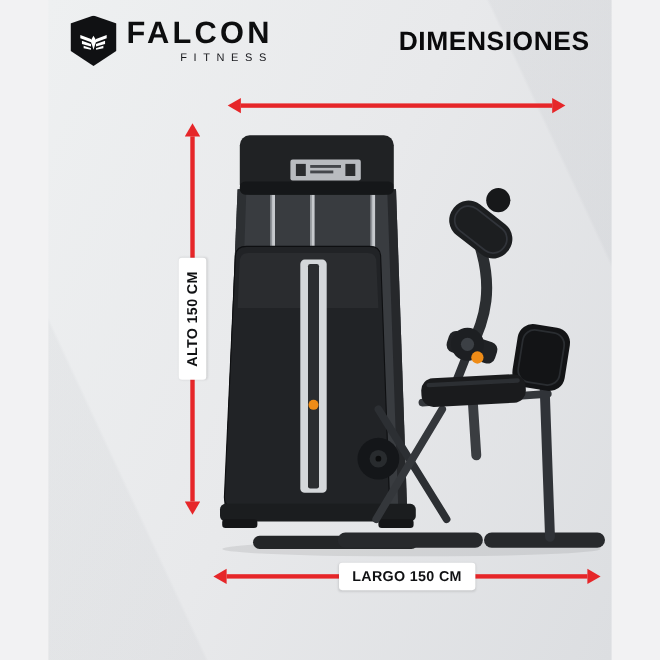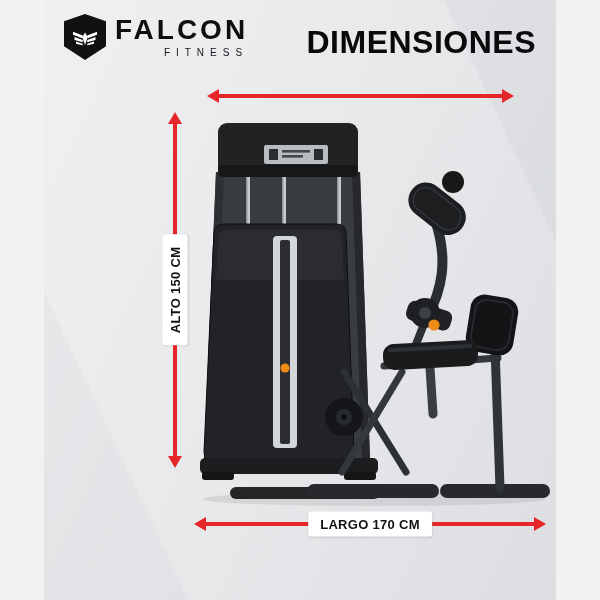--- a/index.html
+++ b/index.html
@@ -14,21 +14,21 @@
   
   .logo{position:absolute;left:20px;top:14px;display:flex;align-items:center;gap:9px;}
   .shield{
     width:42px;height:46px;background:#101113;
     clip-path:polygon(50% 0,100% 16%,100% 70%,50% 100%,0 70%,0 16%);
     display:flex;align-items:center;justify-content:center;flex:0 0 auto;
   }
   .logo-text{display:flex;flex-direction:column;line-height:1;}
   .brand-name{font-size:28px;font-weight:900;letter-spacing:3px;color:#0d0e0f;}
   .brand-tagline{font-size:10px;font-weight:400;letter-spacing:6px;color:#15161a;margin-top:4px;text-align:right;}
-  .page-title{position:absolute;right:20px;top:24px;font-size:32px;font-weight:900;letter-spacing:0.5px;color:#0a0a0c;}
+  .page-title{position:absolute;right:20px;top:24px;font-size:24px;font-weight:900;letter-spacing:0.5px;color:#0a0a0c;}
   
   .dim-h{position:absolute;display:flex;align-items:center;height:14px;}
   .dim-v{position:absolute;display:flex;flex-direction:column;align-items:center;width:14px;}
   .dim-line-h{flex:1;height:4px;background:#e62629;}
   .dim-line-v{flex:1;width:4px;background:#e62629;}
   .arr{width:0;height:0;flex:0 0 auto;}
   .arr-left{border-top:7px solid transparent;border-bottom:7px solid transparent;border-right:12px solid #e62629;}
   .arr-right{border-top:7px solid transparent;border-bottom:7px solid transparent;border-left:12px solid #e62629;}
   .arr-up{border-left:7px solid transparent;border-right:7px solid transparent;border-bottom:12px solid #e62629;}
   .arr-down{border-left:7px solid transparent;border-right:7px solid transparent;border-top:12px solid #e62629;}
@@ -79,21 +79,21 @@
     <div class="dim-line-v"></div>
     <div class="arr arr-down"></div>
   </div>
   <div class="dim-label vert" style="left:131px;top:290px;">ALTO 150 CM</div>
 
   <div class="dim-h" style="left:150px;top:517px;width:352px;">
     <div class="arr arr-left"></div>
     <div class="dim-line-h"></div>
     <div class="arr arr-right"></div>
   </div>
-  <div class="dim-label" style="left:326px;top:524px;">LARGO 170 CM</div>
+  <div class="dim-label" style="left:326px;top:524px;">LARGO 150 CM</div>
 
   <svg class="machine" viewBox="0 0 356 396">
 
     <ellipse cx="180" cy="389" rx="172" ry="7" fill="rgba(0,0,0,0.08)"></ellipse>
 
     <g>
       <path d="M22,62 L166,62 L176,350 L10,350 Z" fill="#393c40"></path>
       <path d="M22,62 L30,62 L20,350 L10,350 Z" fill="#2d3033"></path>
       <path d="M158,62 L166,62 L176,350 L168,350 Z" fill="#26282b"></path>
 

